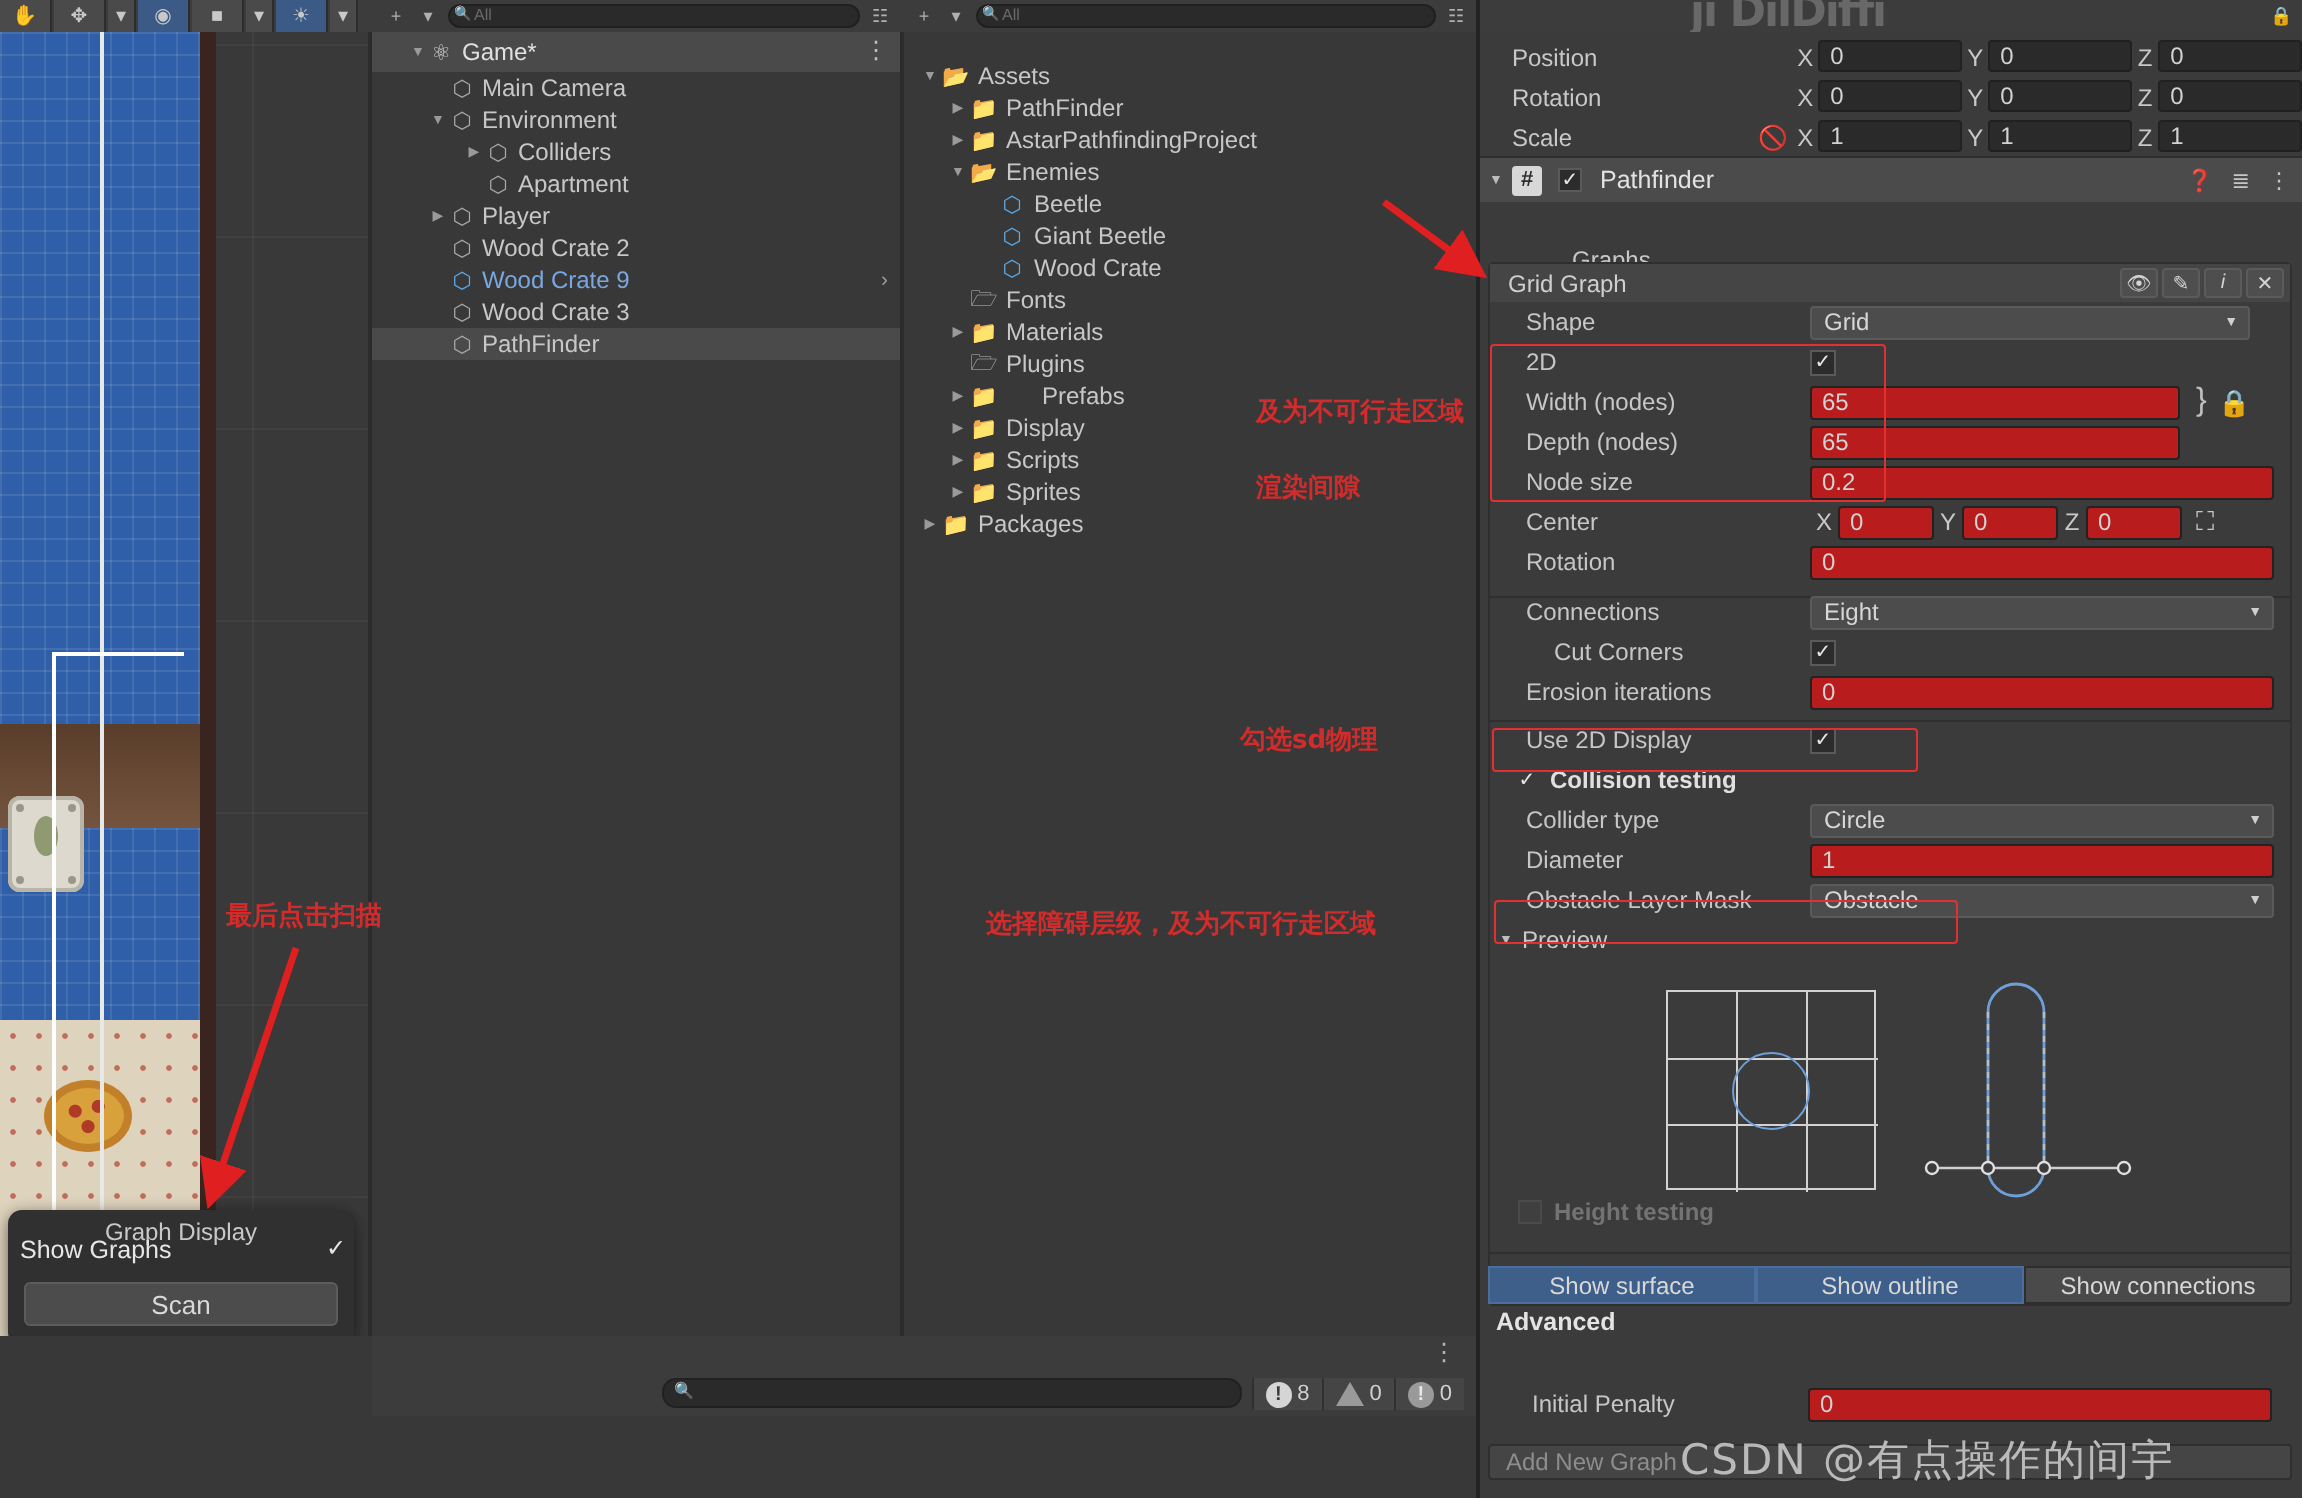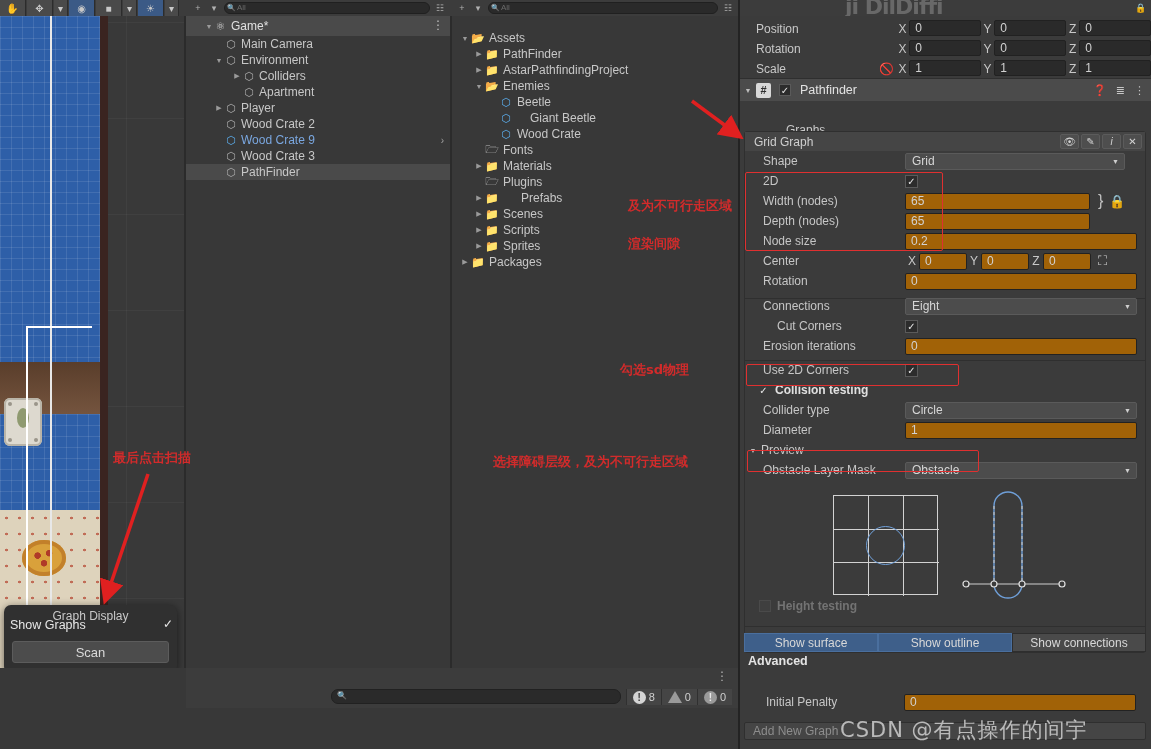--- a/index.html
+++ b/index.html
@@ -146,21 +146,21 @@
   .row { position:relative; height:20px; display:flex; align-items:center; font-size:12px; }
   .row .lab { width:160px; padding-left:18px; color:#c6c6c6; }
   .row .lab.ind { padding-left:32px; }
   .row .lab.ind2 { padding-left:22px; }
   .dd { height:17px; background:#4c4c4c; border:1px solid #5a5a5a; border-radius:2px;
         display:flex; align-items:center; padding-left:6px; font-size:12px; color:#d6d6d6; position:relative;}
   .dd .caret { position:absolute; right:5px; font-size:7px; color:#cfcfcf;}
   .chk { width:13px; height:13px; background:#2c2c2c; border:1px solid #5a5a5a;
          display:flex; align-items:center; justify-content:center; font-size:10px; color:#e6e6e6; }
   .chk.bare { background:transparent; border:none; }
-  .inp { height:17px; background:#a16207; border:1px solid #222; border-radius:2px;
+  .inp { height:17px; background:#b91c1c; border:1px solid #222; border-radius:2px;
          padding-left:5px; font-size:12px; color:#d2d2d2; line-height:15px; }
 
   .redbox { position:absolute; border:1.5px solid #e03030; border-radius:2px; pointer-events:none; }
 
   .sep { position:absolute; height:1px; background:#2f2f2f; }
 
   .preview-grid { position:absolute; left:833px; top:495px; width:105px; height:100px;
                   border:1px solid #d2d2d2; }
   .pg-l { position:absolute; background:#d2d2d2; }
   .pg-circle { position:absolute; left:866px; top:526px; width:39px; height:39px;
@@ -354,21 +354,21 @@
           <span style="margin-left:3px">Enemies</span>
         </div>
         <div class="p-row" style="padding-left: 36px;">
           <span class="tri"></span>
           <span class="pcube">⬡</span>
           <span style="margin-left:3px">Beetle</span>
         </div>
         <div class="p-row" style="padding-left: 36px;">
           <span class="tri"></span>
           <span class="pcube">⬡</span>
-          <span style="margin-left:16px">Giant Beetle</span>
+          <span style="margin-left:3px">Giant Beetle</span>
         </div>
         <div class="p-row" style="padding-left: 36px;">
           <span class="tri"></span>
           <span class="pcube">⬡</span>
           <span style="margin-left:3px">Wood Crate</span>
         </div>
         <div class="p-row" style="padding-left: 22px;">
           <span class="tri"></span>
           <span class="folder">🗁</span>
           <span style="margin-left:3px">Fonts</span>
@@ -384,21 +384,21 @@
           <span style="margin-left:3px">Plugins</span>
         </div>
         <div class="p-row" style="padding-left: 22px;">
           <span class="tri">▶</span>
           <span class="folder">📁</span>
           <span style="margin-left:21px">Prefabs</span>
         </div>
         <div class="p-row" style="padding-left: 22px;">
           <span class="tri">▶</span>
           <span class="folder">📁</span>
-          <span style="margin-left:3px">Scenes</span>
+          <span style="margin-left:3px">Display</span>
         </div>
         <div class="p-row" style="padding-left: 22px;">
           <span class="tri">▶</span>
           <span class="folder">📁</span>
           <span style="margin-left:3px">Scripts</span>
         </div>
         <div class="p-row" style="padding-left: 22px;">
           <span class="tri">▶</span>
           <span class="folder">📁</span>
           <span style="margin-left:3px">Sprites</span>
@@ -537,21 +537,21 @@
     </div>
 
     <div class="row">
       <span class="lab">Erosion iterations</span>
       <span class="inp" style="width:232px">0</span>
     </div>
 
     <div class="sep" style="left:0; top:228px; width:400px;"></div>
 
     <div class="row" style="margin-top:4px">
-      <span class="lab">Use 2D Corners</span>
+      <span class="lab">Use 2D Display</span>
       <span class="chk">✓</span>
     </div>
 
     <div class="row">
       <span style="width:12px"></span>
       <span class="chk bare">✓</span>
       <span style="margin-left:5px;font-weight:bold;color:#e0e0e0">Collision testing</span>
     </div>
 
     <div class="row">
@@ -560,29 +560,29 @@
         <span class="caret">▼</span>
       </span>
     </div>
 
     <div class="row">
       <span class="lab">Diameter</span>
       <span class="inp" style="width:232px">1</span>
     </div>
 
     <div class="row">
-      <span style="width:16px;text-align:center;font-size:7px;color:#bdbdbd">▼</span>
-      <span style="color:#c9c9c9">Preview</span>
-    </div>
-
-    <div class="row">
       <span class="lab">Obstacle Layer Mask</span>
       <span class="dd" style="width:232px">Obstacle
         <span class="caret">▼</span>
       </span>
+    </div>
+
+    <div class="row">
+      <span style="width:16px;text-align:center;font-size:7px;color:#bdbdbd">▼</span>
+      <span style="color:#c9c9c9">Preview</span>
     </div>
 
     <div class="row" style="margin-top:116px">
       <span style="width:14px"></span>
       <span style="width:12px;height:12px;background:#3f3f3f;border:1px solid #4a4a4a"></span>
       <span style="margin-left:6px;color:#737373;font-weight:bold">Height testing</span>
     </div>
 
     <div class="sep" style="left:0; top:494px; width:400px;"></div>
   </div>

